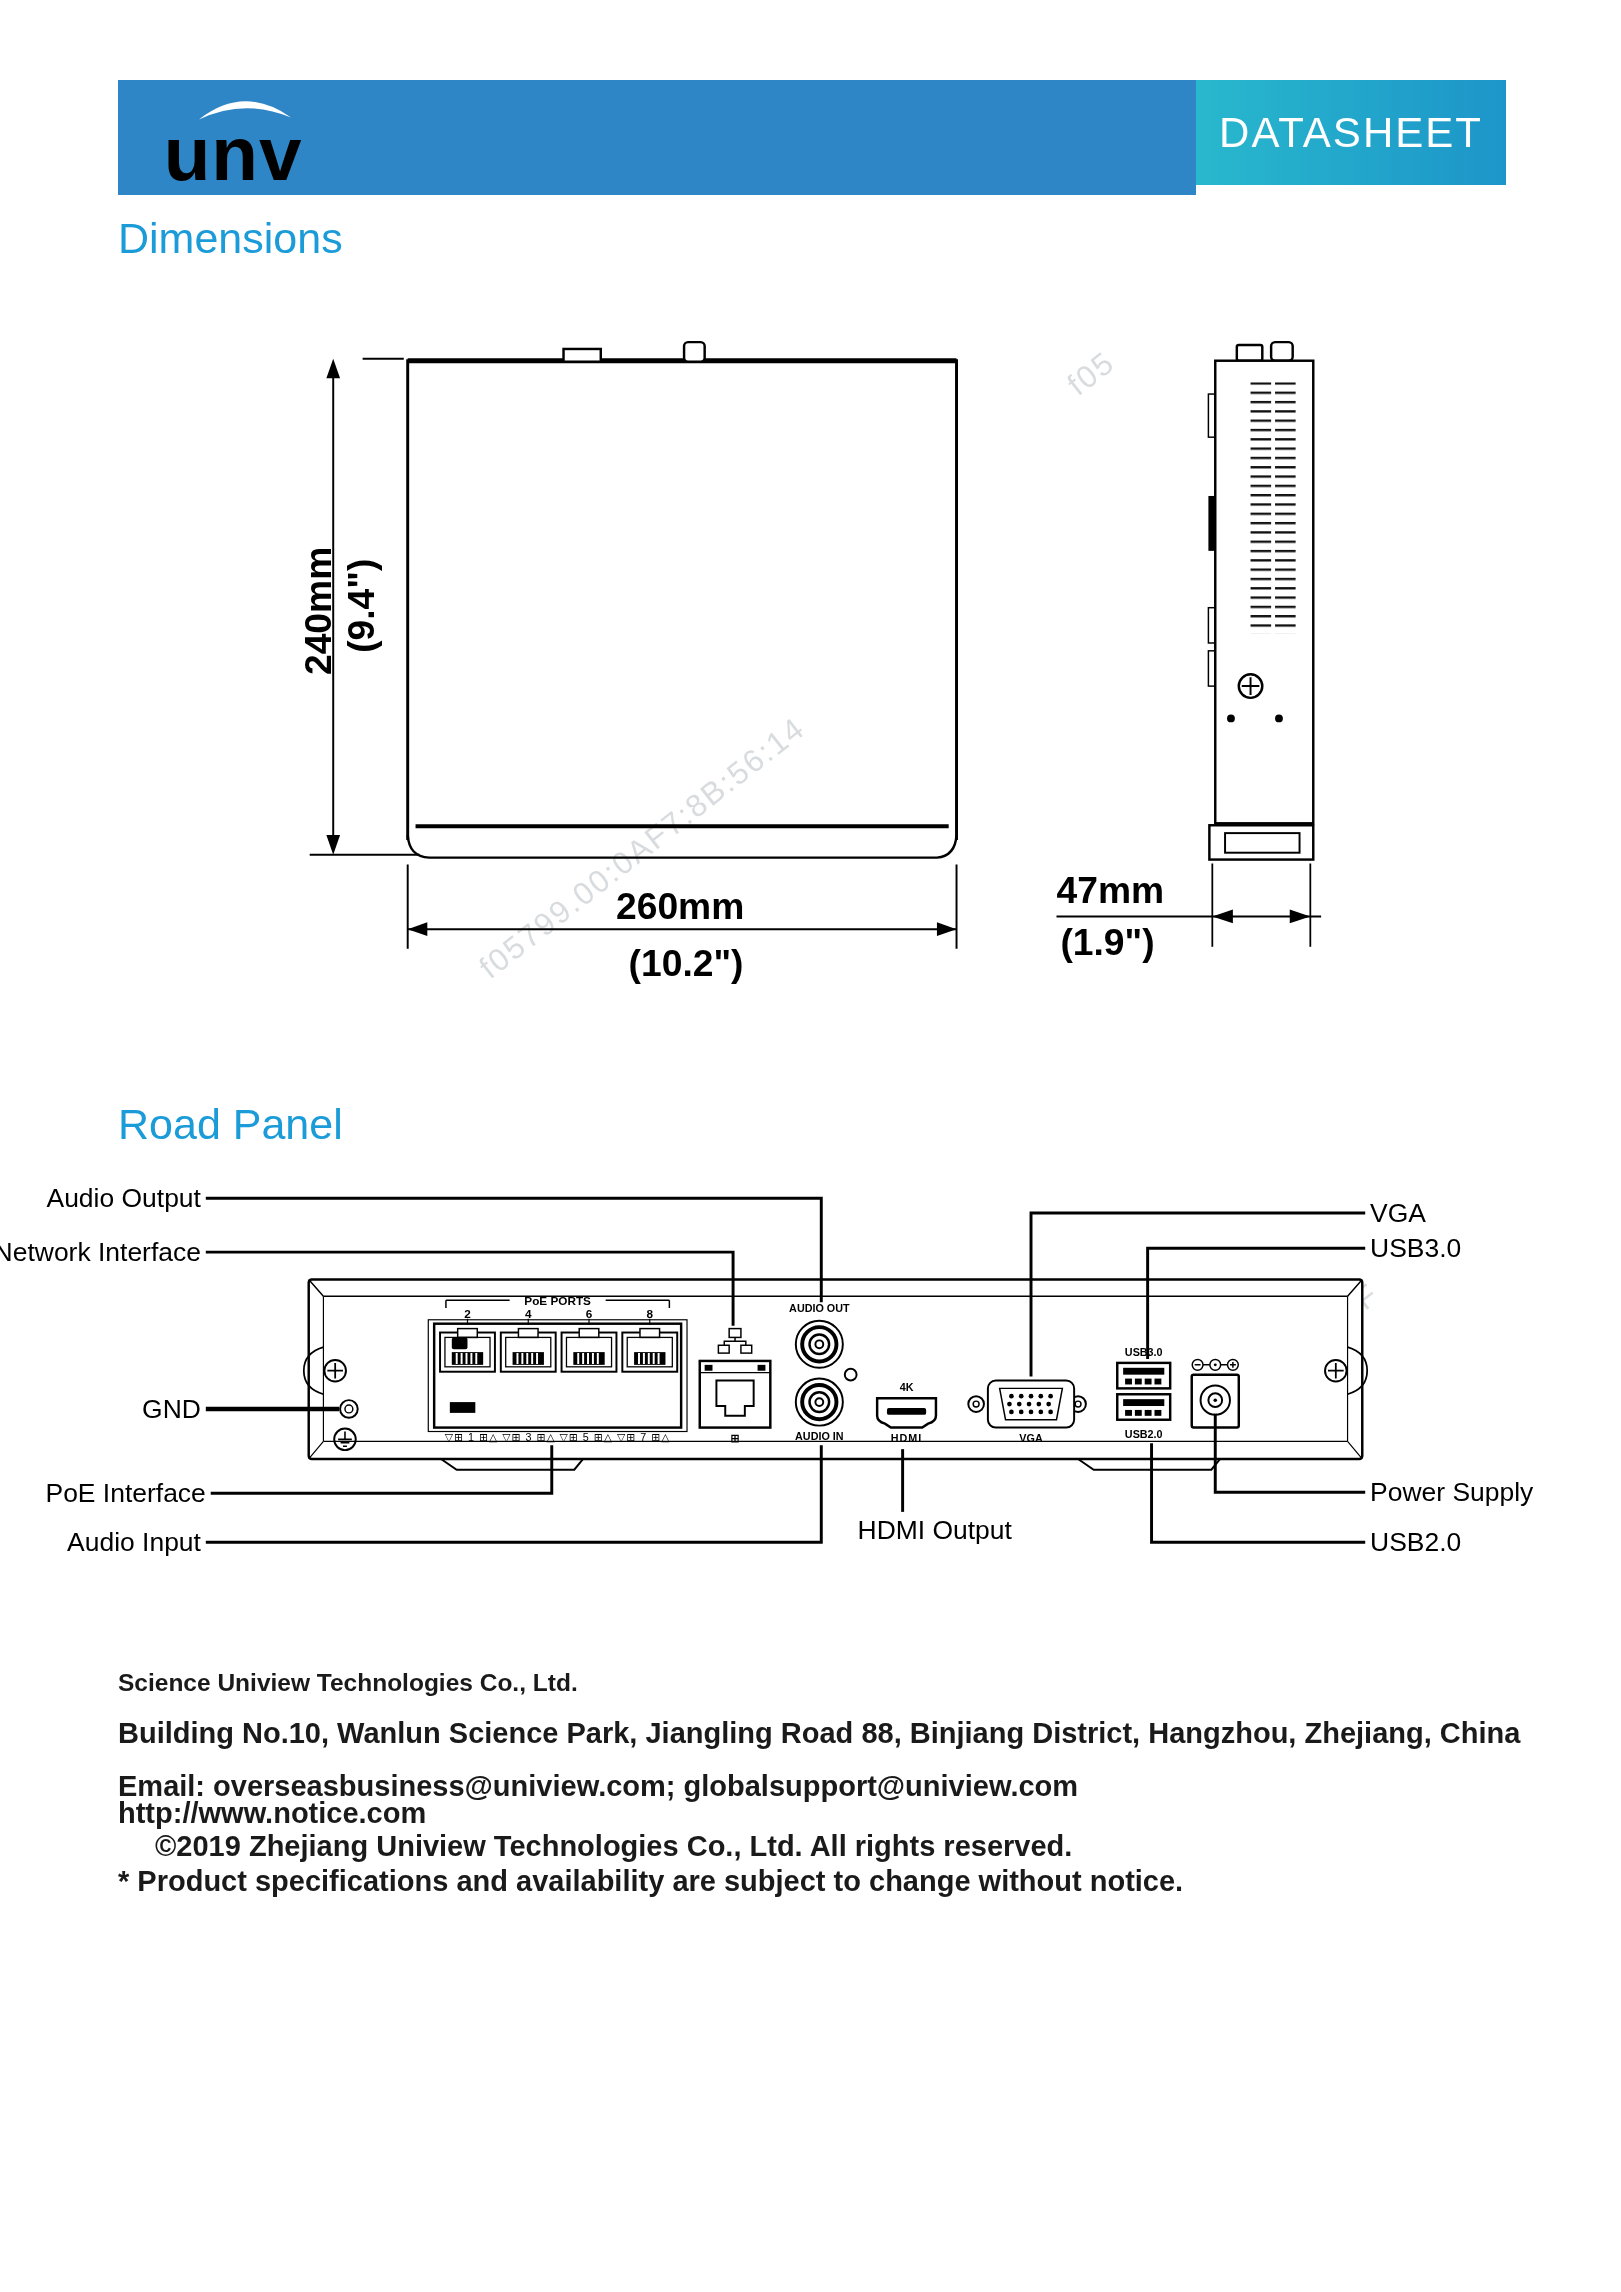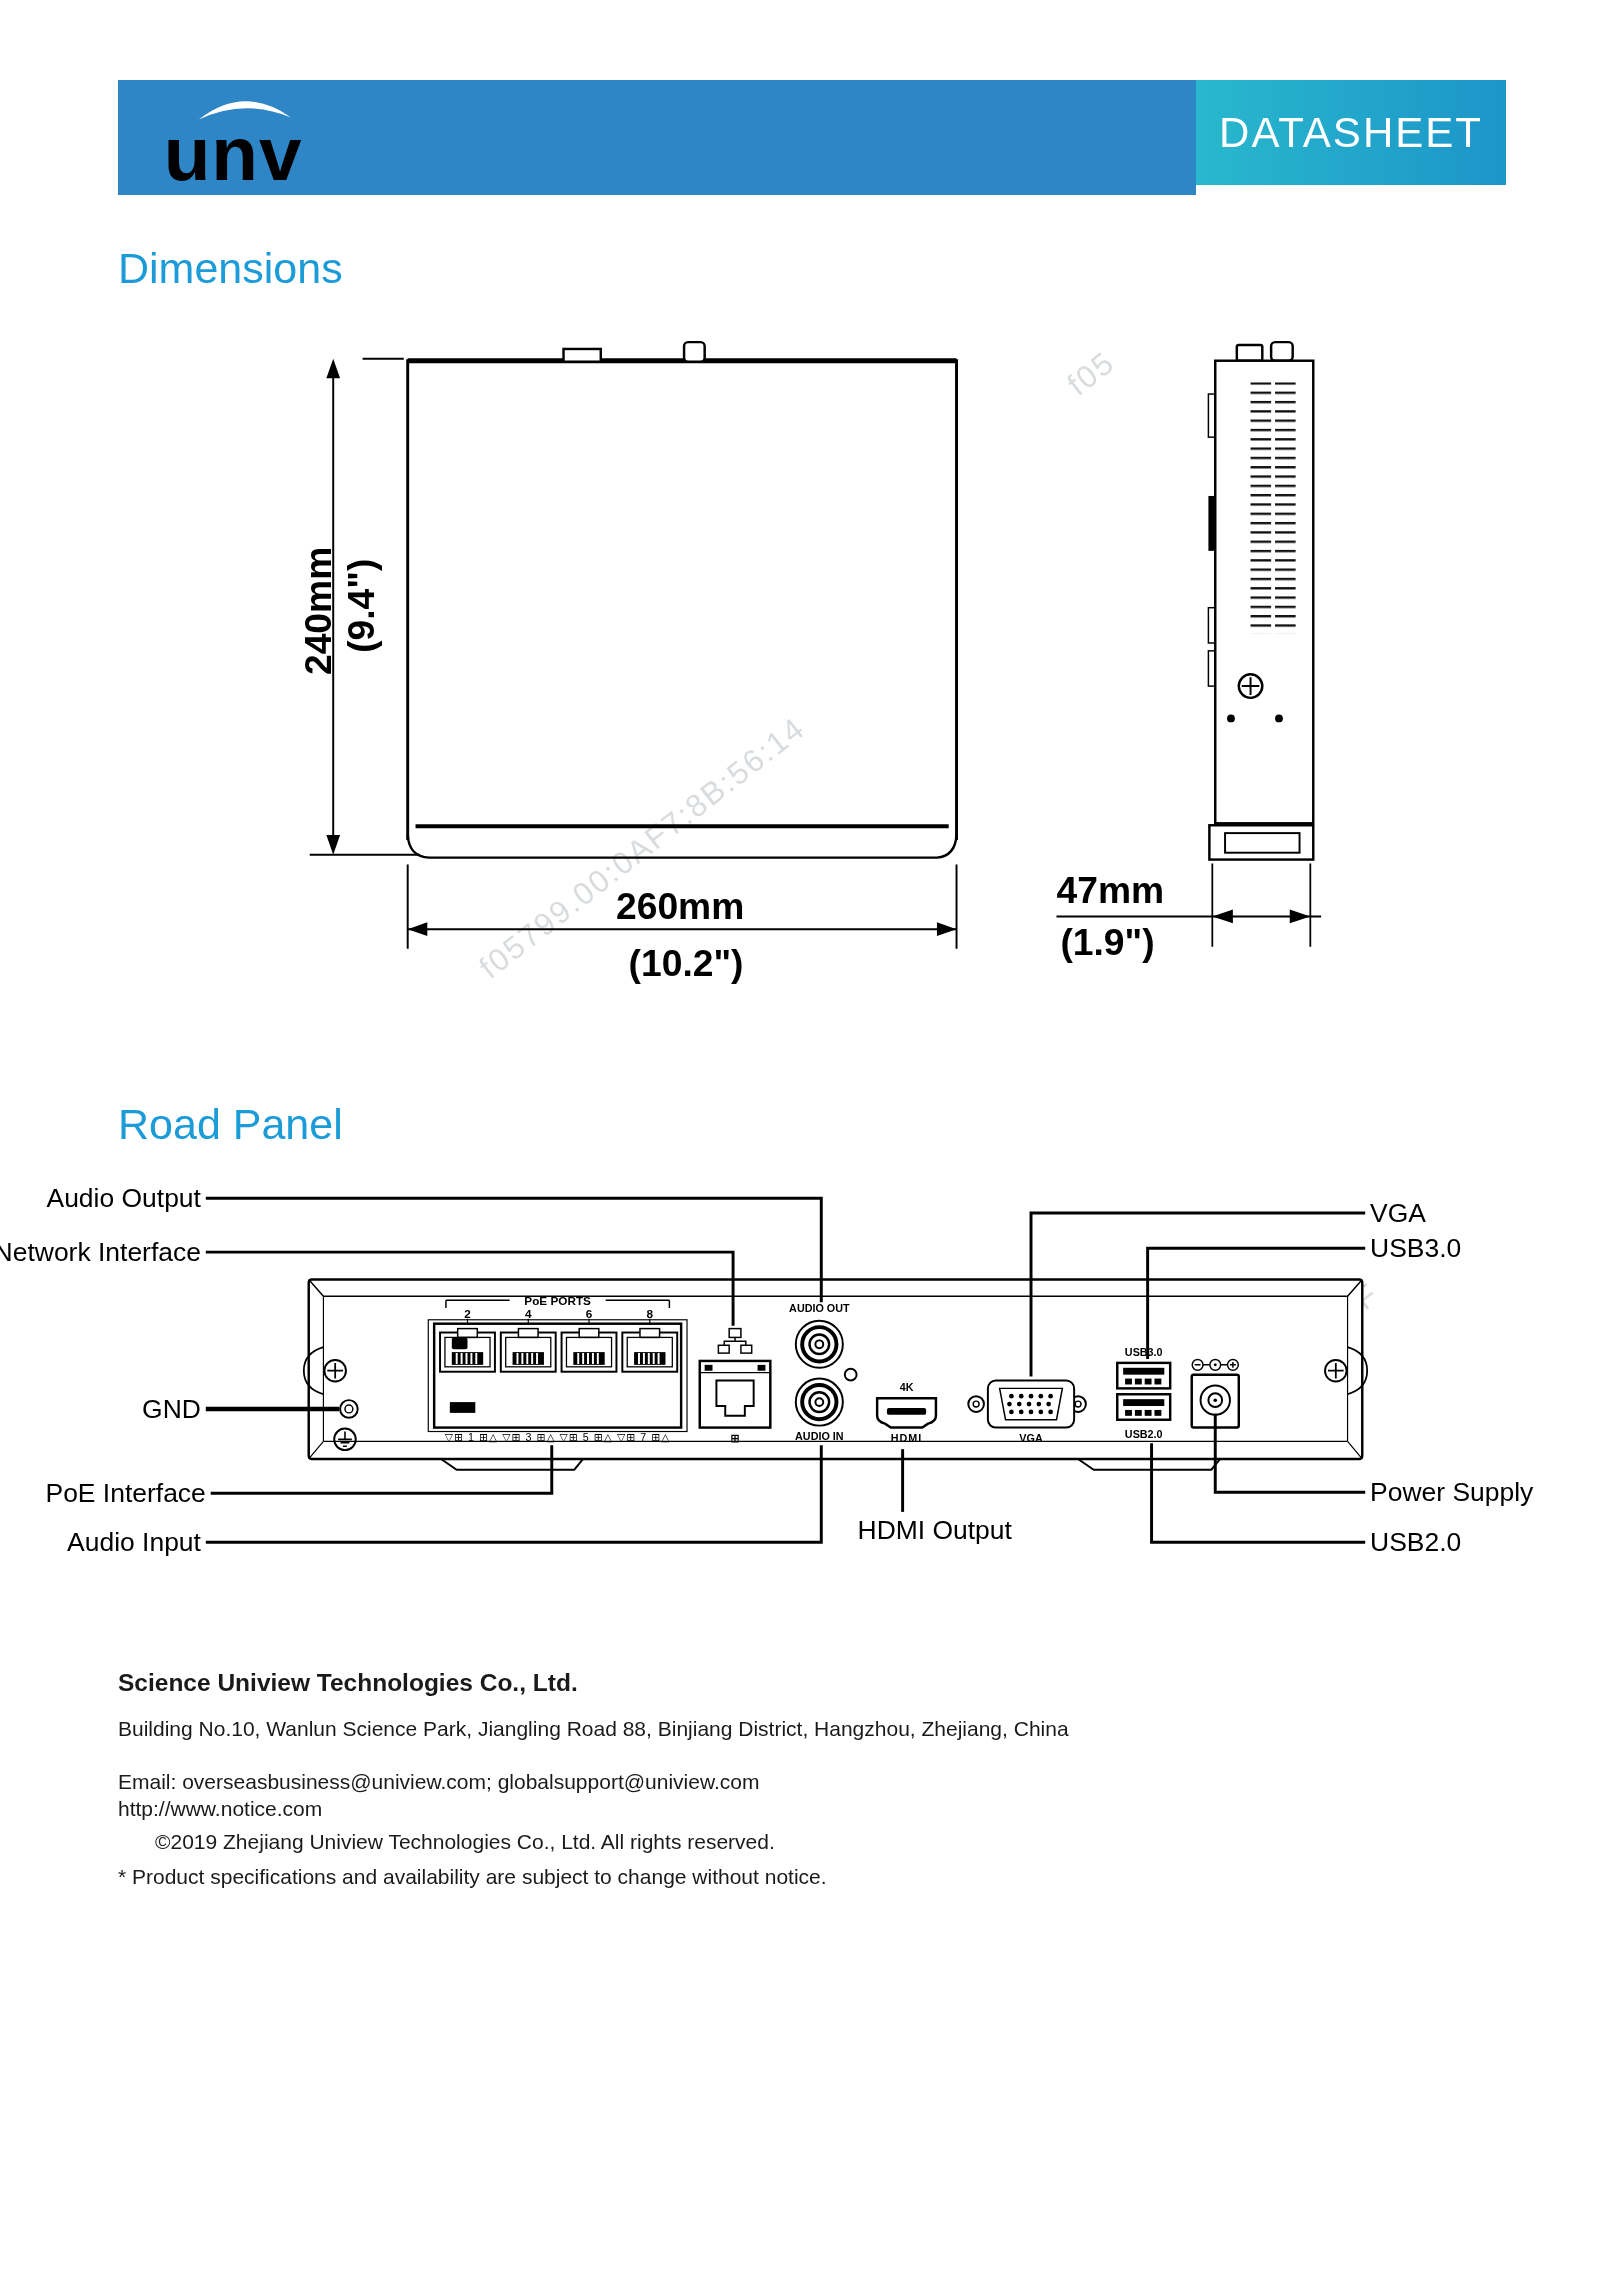--- a/index.html
+++ b/index.html
@@ -9,35 +9,35 @@
   }
   
   .header-bar{position:absolute;left:118px;top:80px;width:1078px;height:115px;background:#2E86C6;}
   .banner{position:absolute;left:1196px;top:80px;width:310px;height:105px;
     background:linear-gradient(90deg,#28B8CD 0%,#1D95C9 100%);
     display:flex;align-items:center;justify-content:center;}
   .banner span{color:#fff;font-size:42px;letter-spacing:2px;font-weight:400;}
   .logo-svg{position:absolute;left:142px;top:94px;}
   
   .sec-head{position:absolute;left:118px;font-size:43px;color:#1B9BD8;font-weight:400;}
-  #h-dimensions{top:214px;margin-top:30px;}
+  #h-dimensions{top:214px;}
   #h-rearpanel{top:1100px;}
   
   .fig{position:absolute;left:0;}
   #dims-svg{top:294px;}
   #rear-svg{top:1157px;}
   svg text{font-family:"Liberation Sans", sans-serif;fill:#000;}
   .dim-label{font-size:38px;font-weight:bold;}
   .callout{font-size:27px;}
   .port-label{font-size:11px;font-weight:bold;}
   .tiny-label{font-size:12px;font-weight:bold;}
   .symbols-row{font-size:11px;letter-spacing:1px;}
   .wmark{font-size:32px;fill:#aab2b8;opacity:.45;letter-spacing:2px;}
   
-  .foot-line{position:absolute;left:118px;font-size:21px;color:#1a1a1a;white-space:nowrap;}
+  .foot-line{position:absolute;left:118px;font-size:29px;color:#1a1a1a;white-space:nowrap;font-weight:bold;}
   #f-company{top:1669px;font-size:24.5px;font-weight:bold;}
   #f-address{top:1717px;}
   #f-email{top:1761px;margin-top:9px;}
   #f-website{top:1797px;}
   #f-copyright{top:1830px;margin-left:37px;}
   #f-note{top:1865px;}
 </style>
 </head>
 <body>
 

